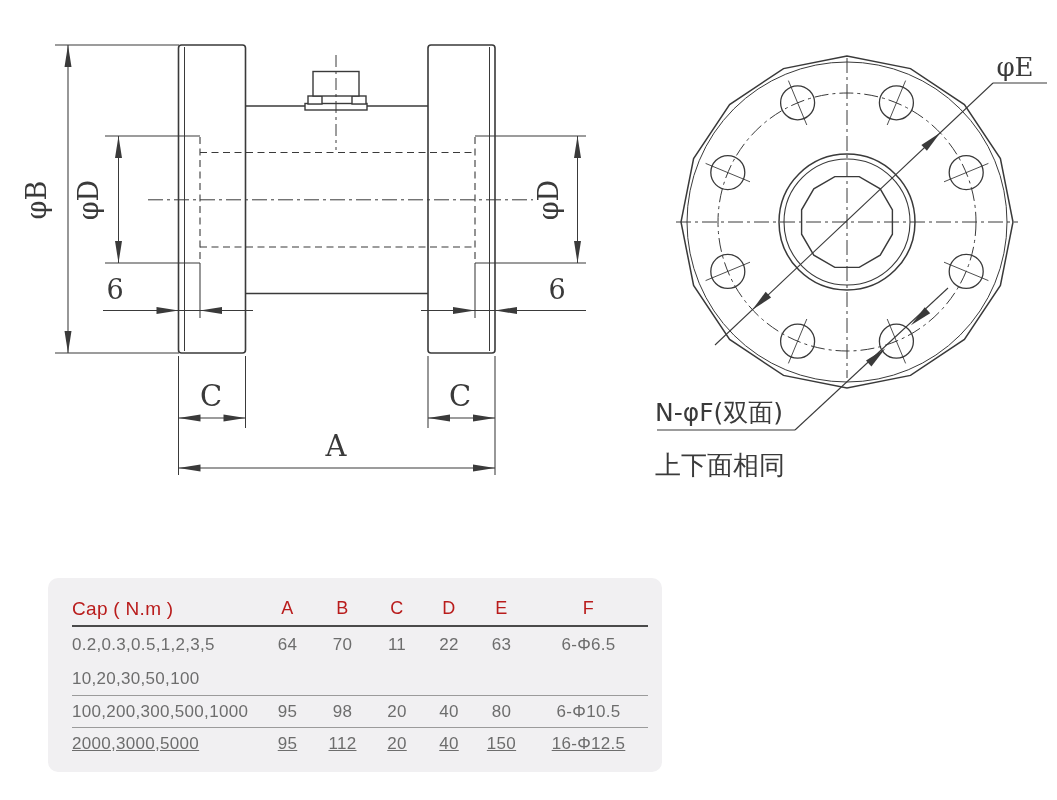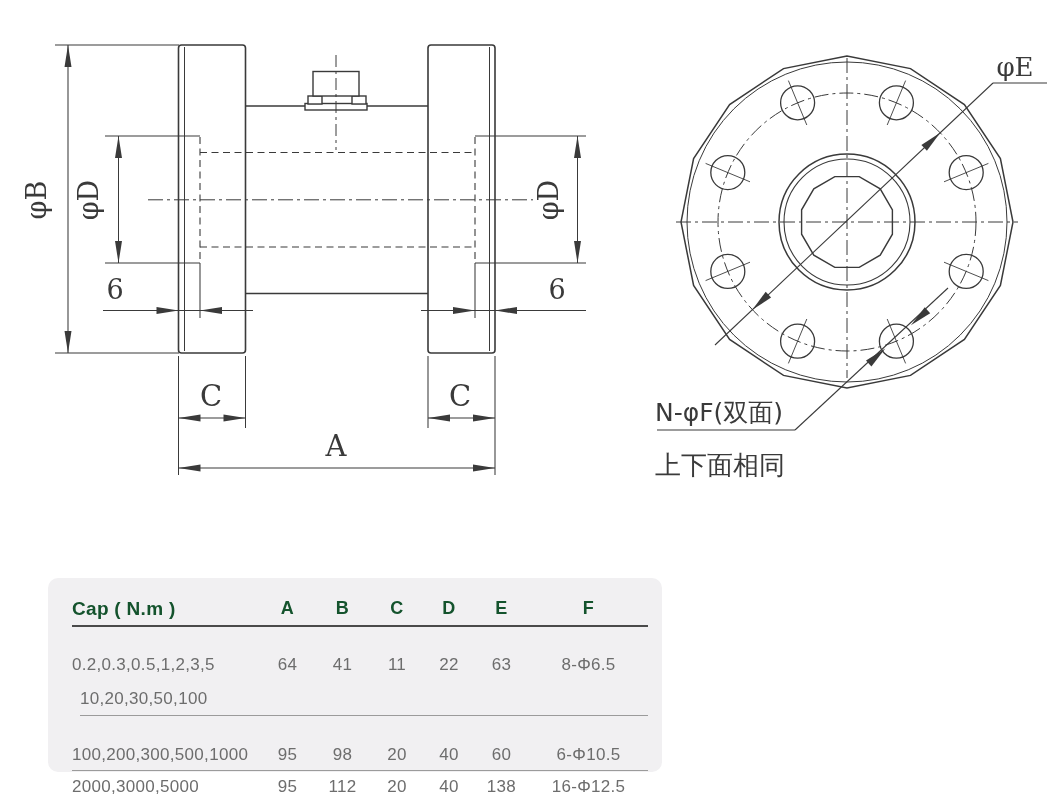--- a/index.html
+++ b/index.html
@@ -11,26 +11,26 @@
 
   
   .spec-card{position:absolute;left:48px;top:578px;width:614px;height:194px;
              background:#f1f0f2;border-radius:10px;box-sizing:border-box;
              padding:14px 14px 0 24px;color:#6d6d6d;}
   .trow{display:grid;grid-template-columns:188px 55px 55px 54px 50px 55px 119px;
         align-items:center;}
   .trow .c{font-size:17px;letter-spacing:.3px;white-space:nowrap;}
   .trow .num{text-align:center;}
   .thead{height:33px;border-bottom:2.5px solid #4a4a4a;}
-  .thead .c{color:#14532d;font-weight:bold;font-size:19px;}
+  .thead .c{color:#b91c1c;font-weight:normal;font-size:19px;}
   .thead .num{font-size:18px;}
-  .r1a{height:36px;margin-top:20px;}
-  .r1b{height:32px;border-bottom:1.5px solid #9b9b9b;margin-left:8px;}
-  .r2{height:31px;border-bottom:1.5px solid #9b9b9b;margin-top:23px;}
-  .r3{height:32px;}
+  .r1a{height:36px;}
+  .r1b{height:32px;border-bottom:1.5px solid #9b9b9b;}
+  .r2{height:31px;border-bottom:1.5px solid #9b9b9b;}
+  .r3{height:32px;text-decoration:underline;}
 </style>
 </head>
 <body>
 
 <div id="stage">
 
 <svg width="1057" height="560" viewBox="0 0 1057 560">
   <g stroke="#3a3a3a" fill="none" stroke-linecap="butt">
 
     <g>
@@ -200,50 +200,50 @@
     <div class="c num">B</div>
     <div class="c num">C</div>
     <div class="c num">D</div>
     <div class="c num">E</div>
     <div class="c num">F</div>
   </div>
 
   <div class="trow r1a">
     <div class="c cap">0.2,0.3,0.5,1,2,3,5</div>
     <div class="c num">64</div>
-    <div class="c num">41</div>
+    <div class="c num">70</div>
     <div class="c num">11</div>
     <div class="c num">22</div>
     <div class="c num">63</div>
-    <div class="c num">8-Φ6.5</div>
+    <div class="c num">6-Φ6.5</div>
   </div>
   <div class="trow r1b">
     <div class="c cap">10,20,30,50,100</div>
     <div class="c num"></div>
         <div class="c num"></div>
         <div class="c num"></div>
     <div class="c num"></div>
         <div class="c num"></div>
         <div class="c num"></div>
   </div>
 
   <div class="trow r2">
     <div class="c cap">100,200,300,500,1000</div>
     <div class="c num">95</div>
     <div class="c num">98</div>
     <div class="c num">20</div>
     <div class="c num">40</div>
-    <div class="c num">60</div>
+    <div class="c num">80</div>
     <div class="c num">6-Φ10.5</div>
   </div>
 
   <div class="trow r3">
     <div class="c cap">2000,3000,5000</div>
     <div class="c num">95</div>
     <div class="c num">112</div>
     <div class="c num">20</div>
     <div class="c num">40</div>
-    <div class="c num">138</div>
+    <div class="c num">150</div>
     <div class="c num">16-Φ12.5</div>
   </div>
 </div>
 
 </div>
 
 </body></html>

